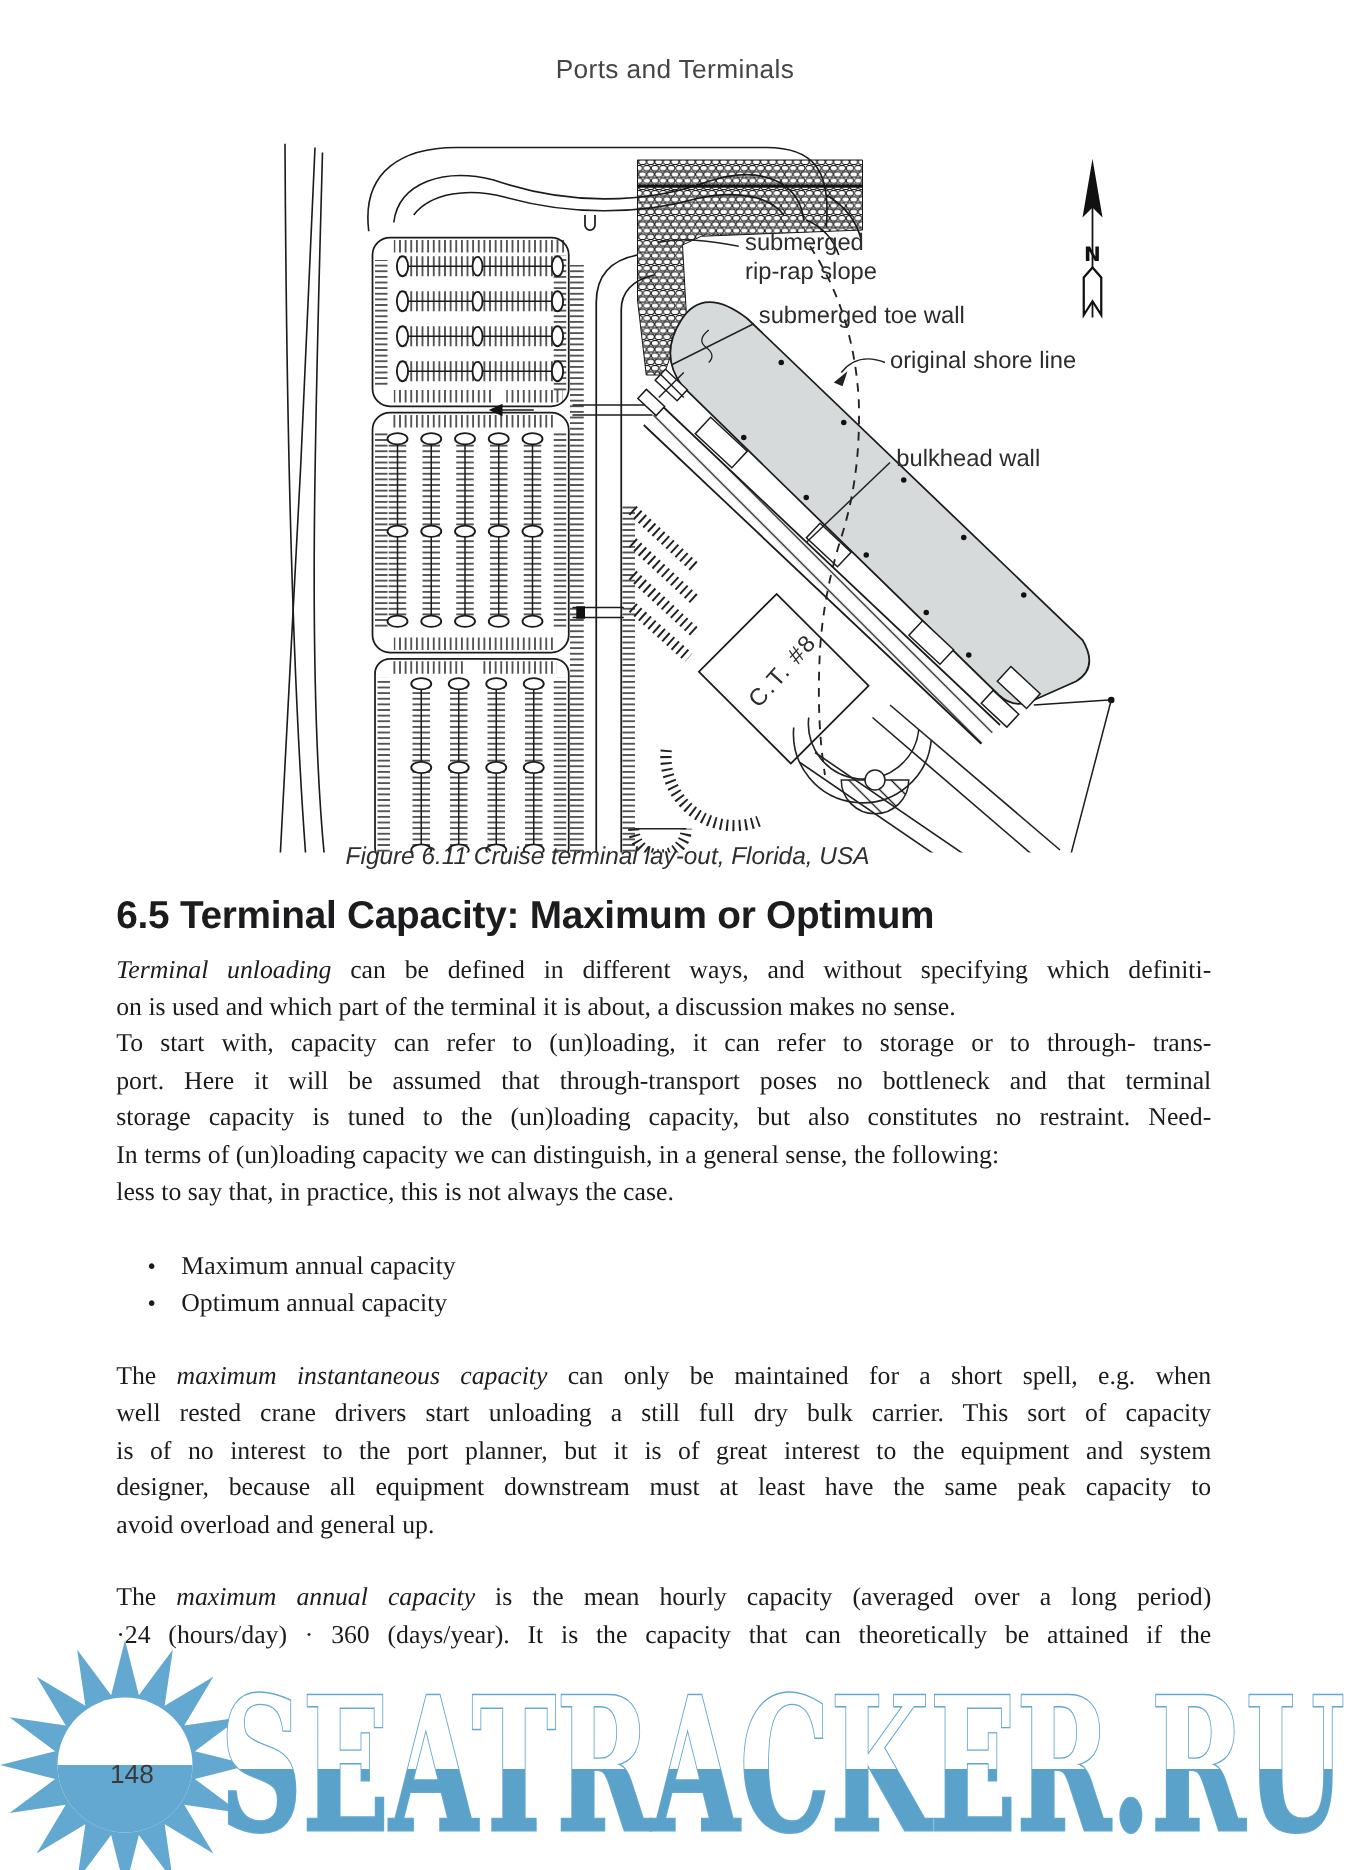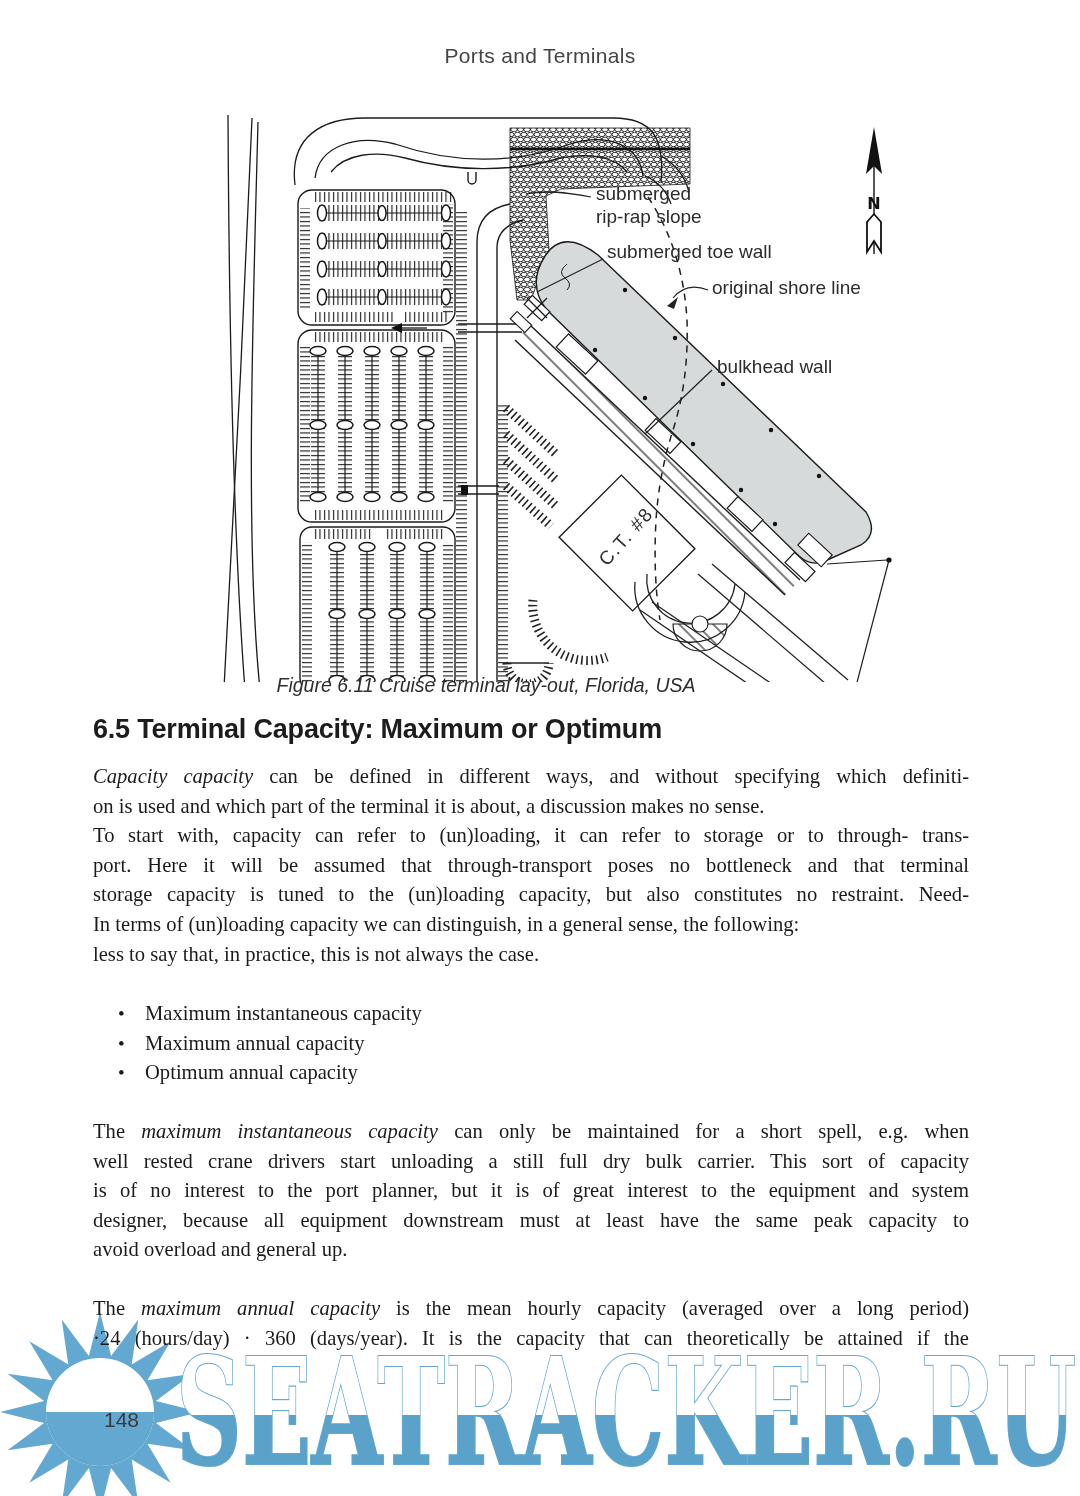--- a/index.html
+++ b/index.html
@@ -5,29 +5,29 @@
   html,body{margin:0;padding:0;background:#fff;}
   body{width:1080px;height:1496px;position:relative;overflow:hidden;
        font-family:"Liberation Sans",sans-serif;color:#1f1f1f;}
   .abs{position:absolute;}
   #running-header{top:44px;left:0;width:1080px;text-align:center;
       font-size:21px;color:#454545;letter-spacing:.3px;}
   #figure-wrap{left:215px;top:112px;width:680px;height:570px;}
   #figure-caption{top:674px;left:0;width:972px;text-align:center;
       font-style:italic;font-size:19.5px;color:#2e2e2e;}
   #section-heading{left:93px;top:714px;width:900px;font-weight:bold;
-      font-size:27px;color:#1c1c1e;letter-spacing:-.2px;}
+      font-size:31px;color:#1c1c1e;letter-spacing:-.2px;}
   #body-text{left:93px;top:762px;width:876px;z-index:2;
       font-family:"Liberation Serif",serif;font-size:20.6px;line-height:29.6px;color:#1b1b1b;}
   .tline{text-align:justify;}
   .tline.just{text-align-last:justify;}
   .it{font-style:italic;}
   .bullet-line{padding-left:52px;}
   .marker{display:inline-block;width:27px;margin-left:-27px;font-size:19px;}
-  #page-number{left:104px;top:1408px;font-size:21px;color:#3a3a3a;z-index:3;}
+  #page-number{left:88px;top:1408px;font-size:21px;color:#3a3a3a;z-index:3;}
   #watermark{left:0;top:1306px;width:1080px;height:190px;z-index:1;}
   svg text.maplabel{font-family:"Liberation Sans",sans-serif;font-size:19px;fill:#2c2c2c;}
 </style>
 </head>
 <body>
 
 <div class="abs" id="running-header">Ports and Terminals</div>
 
 <div class="abs" id="figure-wrap">
 <svg width="680" height="570" viewBox="0 0 680 570">
@@ -279,30 +279,29 @@
   </g>
 </svg>
 </div>
 
 <div class="abs" id="figure-caption">Figure 6.11 Cruise terminal lay-out, Florida, USA</div>
 
 <div class="abs" id="section-heading">6.5 Terminal Capacity: Maximum or Optimum</div>
 
 <div class="abs" id="body-text">
     <div style="margin-top: 0px;">
-      <div class="tline just"><span class="it">Capacity capacity</span><span> can be defined in different ways, and without specifying which definiti-</span></div>
+      <div class="tline just"><span class="it">Terminal unloading</span><span> can be defined in different ways, and without specifying which definiti-</span></div>
       <div class="tline"><span>on is used and which part of the terminal it is about, a discussion makes no sense.</span></div>
       <div class="tline just"><span>To start with, capacity can refer to (un)loading, it can refer to storage or to through- trans-</span></div>
       <div class="tline just"><span>port. Here it will be assumed that through-transport poses no bottleneck and that terminal</span></div>
       <div class="tline just"><span>storage capacity is tuned to the (un)loading capacity, but also constitutes no restraint. Need-</span></div>
       <div class="tline"><span>In terms of (un)loading capacity we can distinguish, in a general sense, the following:</span></div>
       <div class="tline"><span>less to say that, in practice, this is not always the case.</span></div>
     </div>
     <div style="margin-top: 30px;">
-      <div class="bullet-line"><span class="marker">•</span><span>Maximum instantaneous capacity</span></div>
       <div class="bullet-line"><span class="marker">•</span><span>Maximum annual capacity</span></div>
       <div class="bullet-line"><span class="marker">•</span><span>Optimum annual capacity</span></div>
     </div>
     <div style="margin-top: 29px;">
       <div class="tline just"><span>The </span><span class="it">maximum instantaneous capacity</span><span> can only be maintained for a short spell, e.g. when</span></div>
       <div class="tline just"><span>well rested crane drivers start unloading a still full dry bulk carrier. This sort of capacity</span></div>
       <div class="tline just"><span>is of no interest to the port planner, but it is of great interest to the equipment and system</span></div>
       <div class="tline just"><span>designer, because all equipment downstream must at least have the same peak capacity to</span></div>
       <div class="tline"><span>avoid overload and general up.</span></div>
     </div>

